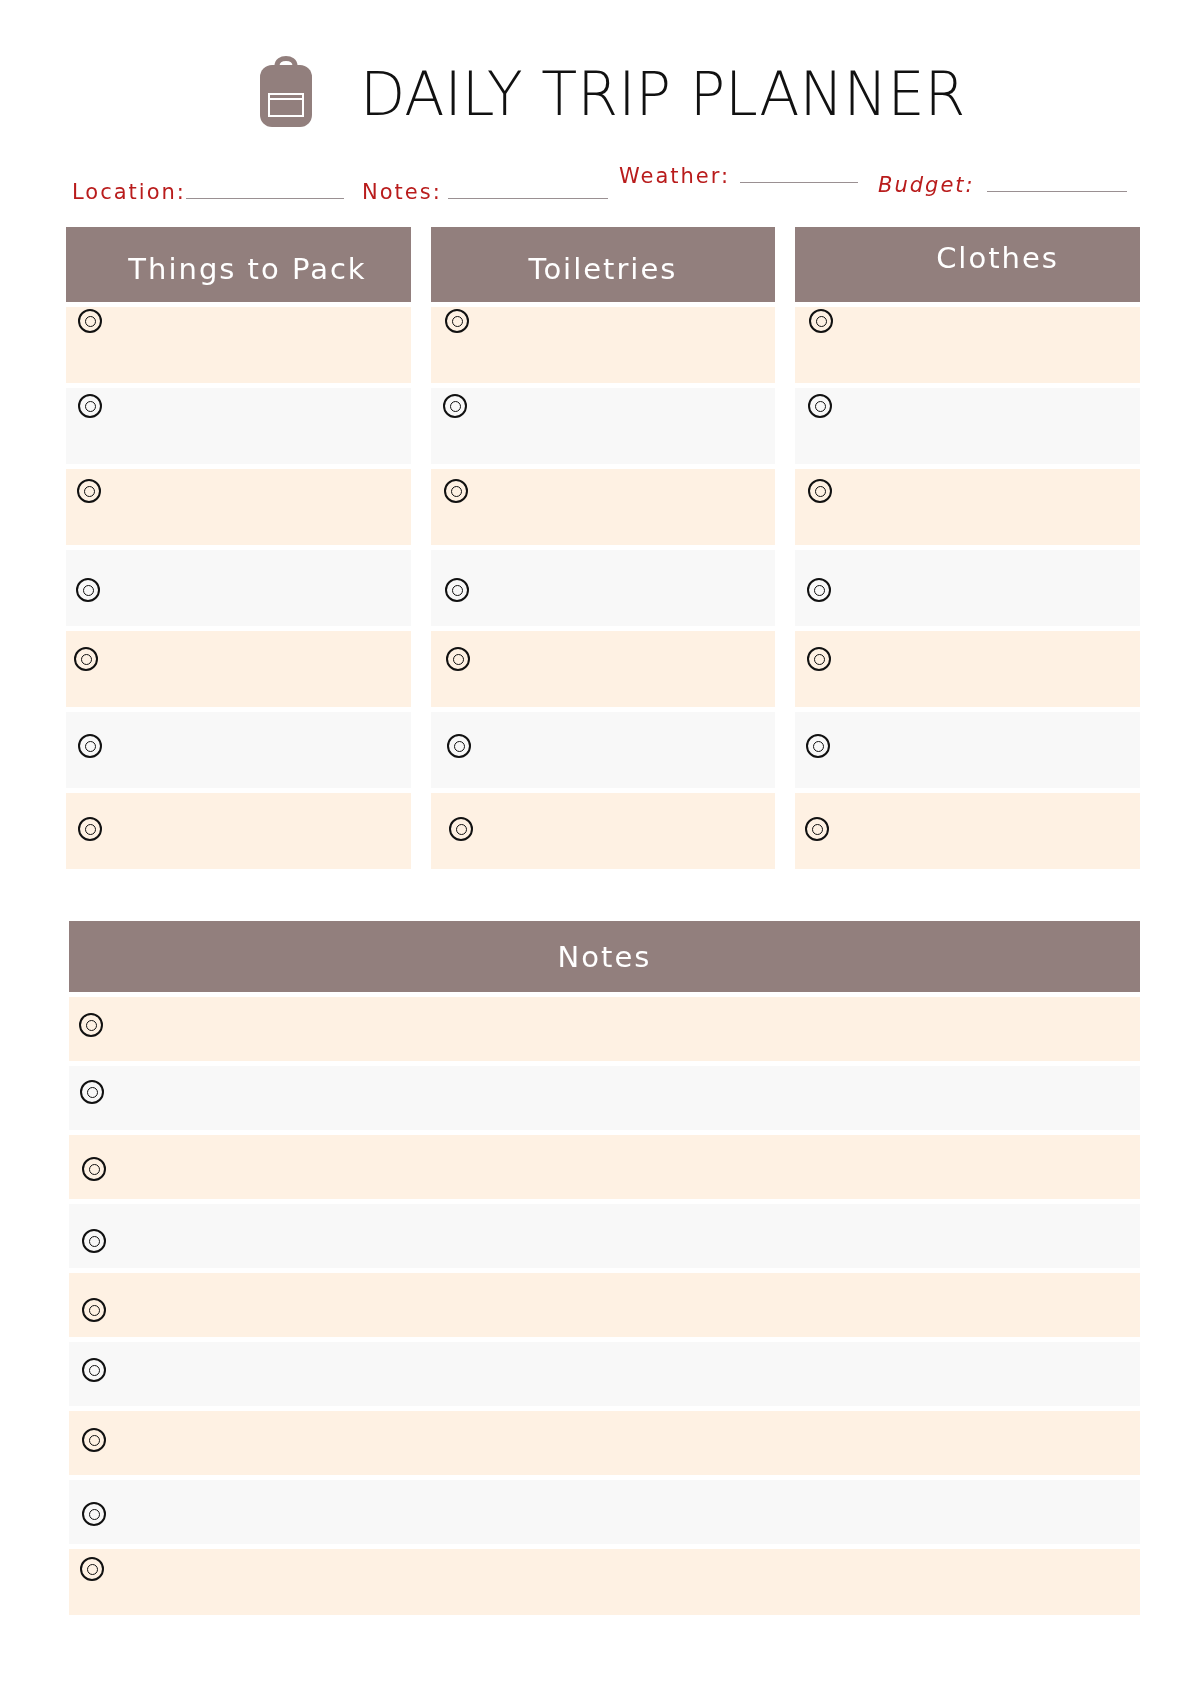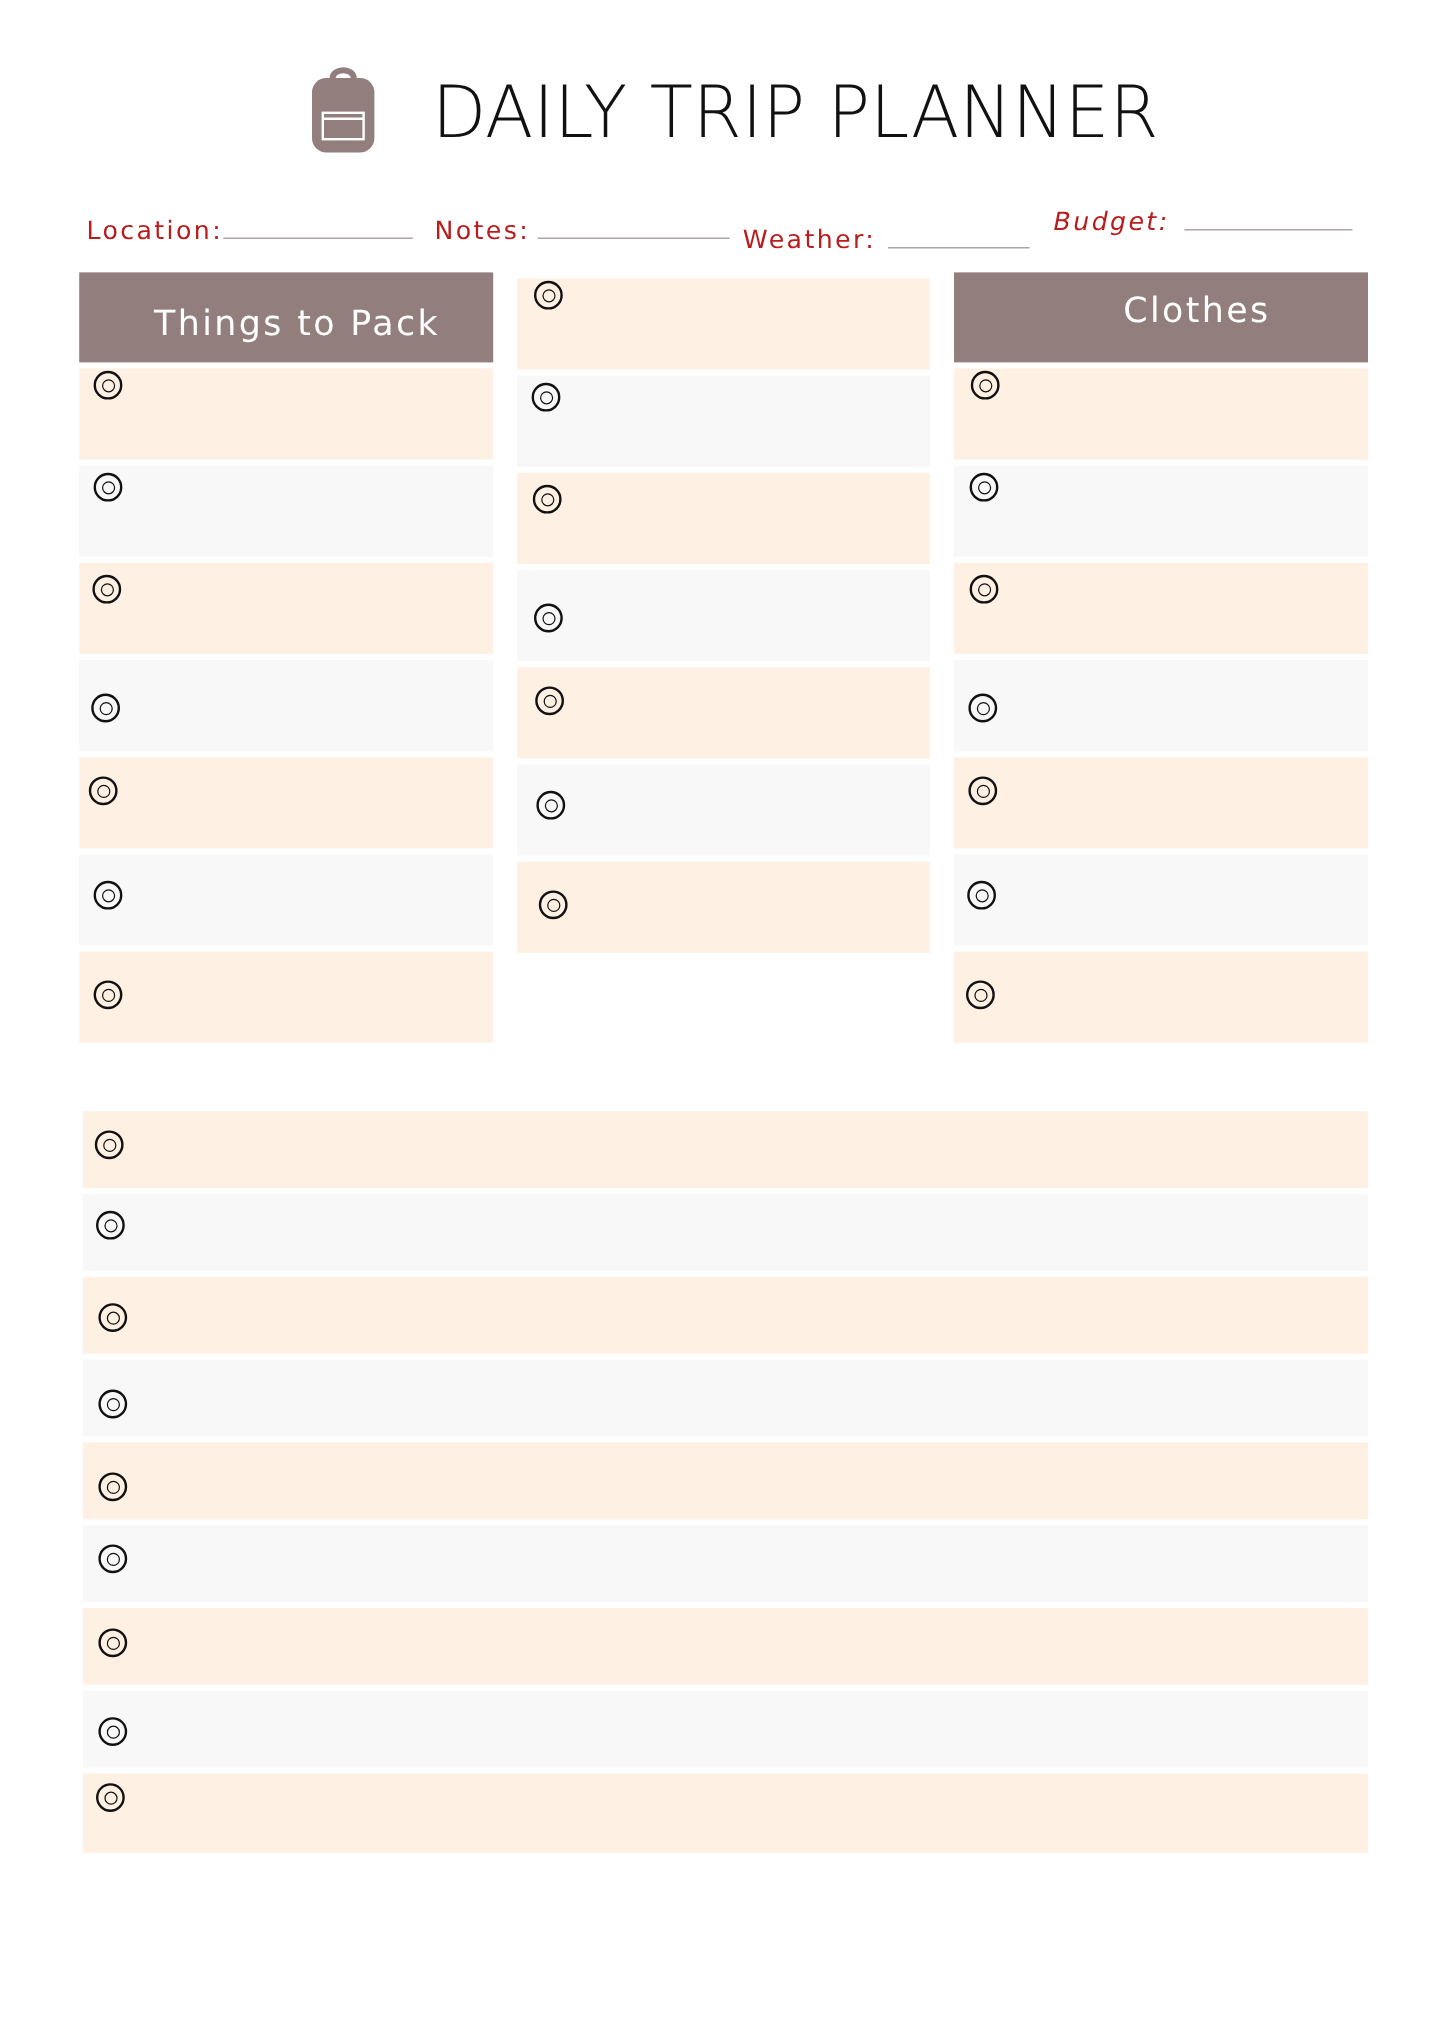--- a/index.html
+++ b/index.html
@@ -35,21 +35,21 @@
 <div class="title">DAILY TRIP PLANNER</div>
 
 <div class="field" style="left:72px; top:180px;">
   <span>Location:</span>
   <span class="line" style="width:158px; margin-left:0;"></span>
 </div>
 <div class="field" style="left:362px; top:180px;">
   <span>Notes:</span>
   <span class="line" style="width:160px;"></span>
 </div>
-<div class="field" style="left:619px; top:188px;">
+<div class="field" style="left:619px; top:164px;">
   <span>Weather:</span>
   <span class="line" style="width:118px; margin-left:10px;"></span>
 </div>
 <div class="field" style="left:878px; top:173px;font-style:italic;">
   <span>Budget:</span>
   <span class="line" style="width:140px; margin-left:12px;"></span>
 </div>
 
 <div class="col" style="left:66px; width:345px;">
   <div class="col-header" style="padding-left:18px; padding-top:8px;">Things to Pack</div>
@@ -72,20 +72,21 @@
     <div class="row gray">
         <span class="bullet" style="left:12px; top:22px;"></span>
       </div>
     <div class="row peach">
         <span class="bullet" style="left:12px; top:24px;"></span>
       </div>
   </div>
 </div>
 
 <div class="col" style="left:431px; width:344px;">
+  <div class="col-header" style="padding-top:8px;">Toiletries</div>
   <div class="rows">
     <div class="row peach">
         <span class="bullet" style="left:14px; top:2px;"></span>
       </div>
     <div class="row gray">
         <span class="bullet" style="left:12px; top:6px;"></span>
       </div>
     <div class="row peach">
         <span class="bullet" style="left:13px; top:10px;"></span>
       </div>
@@ -125,20 +126,21 @@
     <div class="row gray">
         <span class="bullet" style="left:11px; top:22px;"></span>
       </div>
     <div class="row peach">
         <span class="bullet" style="left:10px; top:24px;"></span>
       </div>
   </div>
 </div>
 
 <div class="notes">
+  <div class="col-header">Notes</div>
   <div class="rows">
     <div class="row peach">
         <span class="bullet" style="left:10px; top:16px;"></span>
       </div>
     <div class="row gray">
         <span class="bullet" style="left:11px; top:14px;"></span>
       </div>
     <div class="row peach">
         <span class="bullet" style="left:13px; top:22px;"></span>
       </div>

